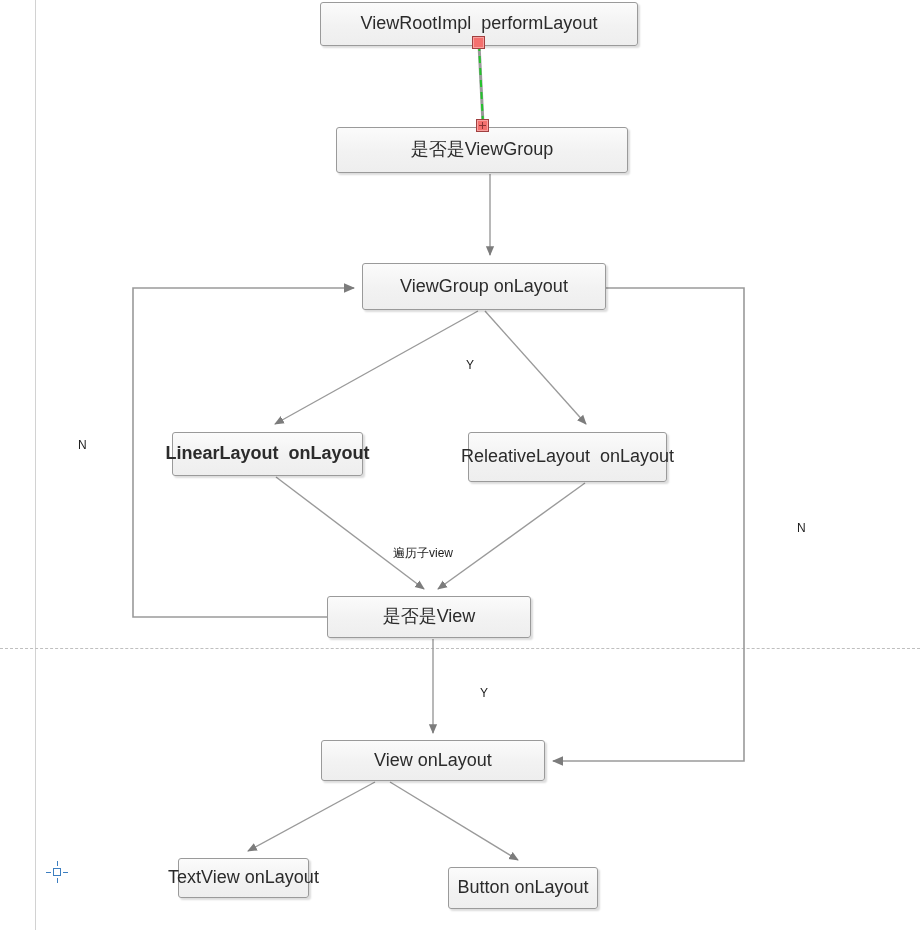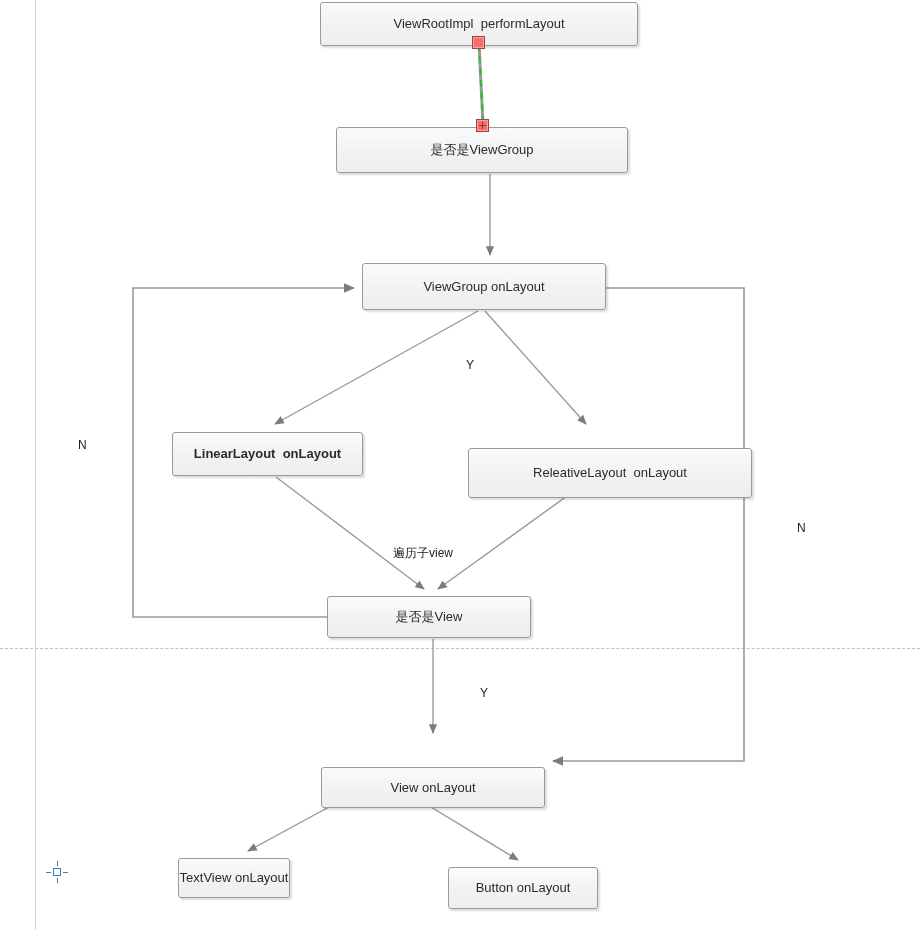--- a/index.html
+++ b/index.html
@@ -38,21 +38,21 @@
     box-sizing: border-box;
     display: flex;
     align-items: center;
     justify-content: center;
     text-align: center;
     border: 1px solid #9a9a9a;
     border-radius: 3px;
     background: linear-gradient(180deg, #fbfbfb 0%, #f2f2f2 55%, #eeeeee 100%);
     box-shadow: 2px 2px 2px rgba(0,0,0,0.14);
     color: #2b2b2b;
-    font-size: 13px;
+    font-size: 18px;
     line-height: 1.2;
     white-space: pre;
     user-select: none;
   }
   
   .edge-label {
     position: absolute;
     font-size: 12px;
     color: #1b1b1b;
     white-space: pre;
@@ -166,24 +166,24 @@
     <g>
       <line x1="479" y1="44" x2="483" y2="124" stroke="#9a9a9a" stroke-width="3"></line>
       <line x1="479" y1="44" x2="483" y2="124" stroke="#22c32a" stroke-width="2" stroke-dasharray="7 5"></line>
     </g>
   </svg>
 
   <div class="node" id="node-perform-layout" style="left: 320px; top: 2px; width: 318px; height: 44px;">ViewRootImpl  performLayout</div>
   <div class="node" id="node-is-viewgroup" style="left: 336px; top: 127px; width: 292px; height: 46px;">是否是ViewGroup</div>
   <div class="node" id="node-viewgroup-onlayout" style="left: 362px; top: 263px; width: 244px; height: 47px;">ViewGroup onLayout</div>
   <div class="node" id="node-linearlayout" style="left: 172px; top: 432px; width: 191px; height: 44px; font-weight: bold;">LinearLayout  onLayout</div>
-  <div class="node" id="node-relativelayout" style="left: 468px; top: 448px; width: 284px; height: 50px;">ReleativeLayout  onLayout</div>
+  <div class="node" id="node-relativelayout" style="left: 468px; top: 432px; width: 199px; height: 50px;">ReleativeLayout  onLayout</div>
   <div class="node" id="node-is-view" style="left: 327px; top: 596px; width: 204px; height: 42px;">是否是View</div>
-  <div class="node" id="node-view-onlayout" style="left: 321px; top: 740px; width: 224px; height: 41px; margin-top: 27px;">View onLayout</div>
-  <div class="node" id="node-textview-onlayout" style="left: 178px; top: 858px; width: 112px; height: 40px;">TextView onLayout</div>
+  <div class="node" id="node-view-onlayout" style="left: 321px; top: 740px; width: 224px; height: 41px;">View onLayout</div>
+  <div class="node" id="node-textview-onlayout" style="left: 178px; top: 858px; width: 131px; height: 40px;">TextView onLayout</div>
   <div class="node" id="node-button-onlayout" style="left: 448px; top: 867px; width: 150px; height: 42px;">Button onLayout</div>
 
   <div class="edge-label" id="edgelabel-0" style="left: 466px; top: 358px;">Y</div>
   <div class="edge-label" id="edgelabel-1" style="left: 78px; top: 438px;">N</div>
   <div class="edge-label" id="edgelabel-2" style="left: 797px; top: 521px;">N</div>
   <div class="edge-label" id="edgelabel-3" style="left: 393px; top: 545px;">遍历子view</div>
   <div class="edge-label" id="edgelabel-4" style="left: 480px; top: 686px;">Y</div>
 
   <div class="handle" id="handle-0" style="left: 472px; top: 36px;"></div>
   <div class="handle" id="handle-1" style="left: 476px; top: 119px;">

